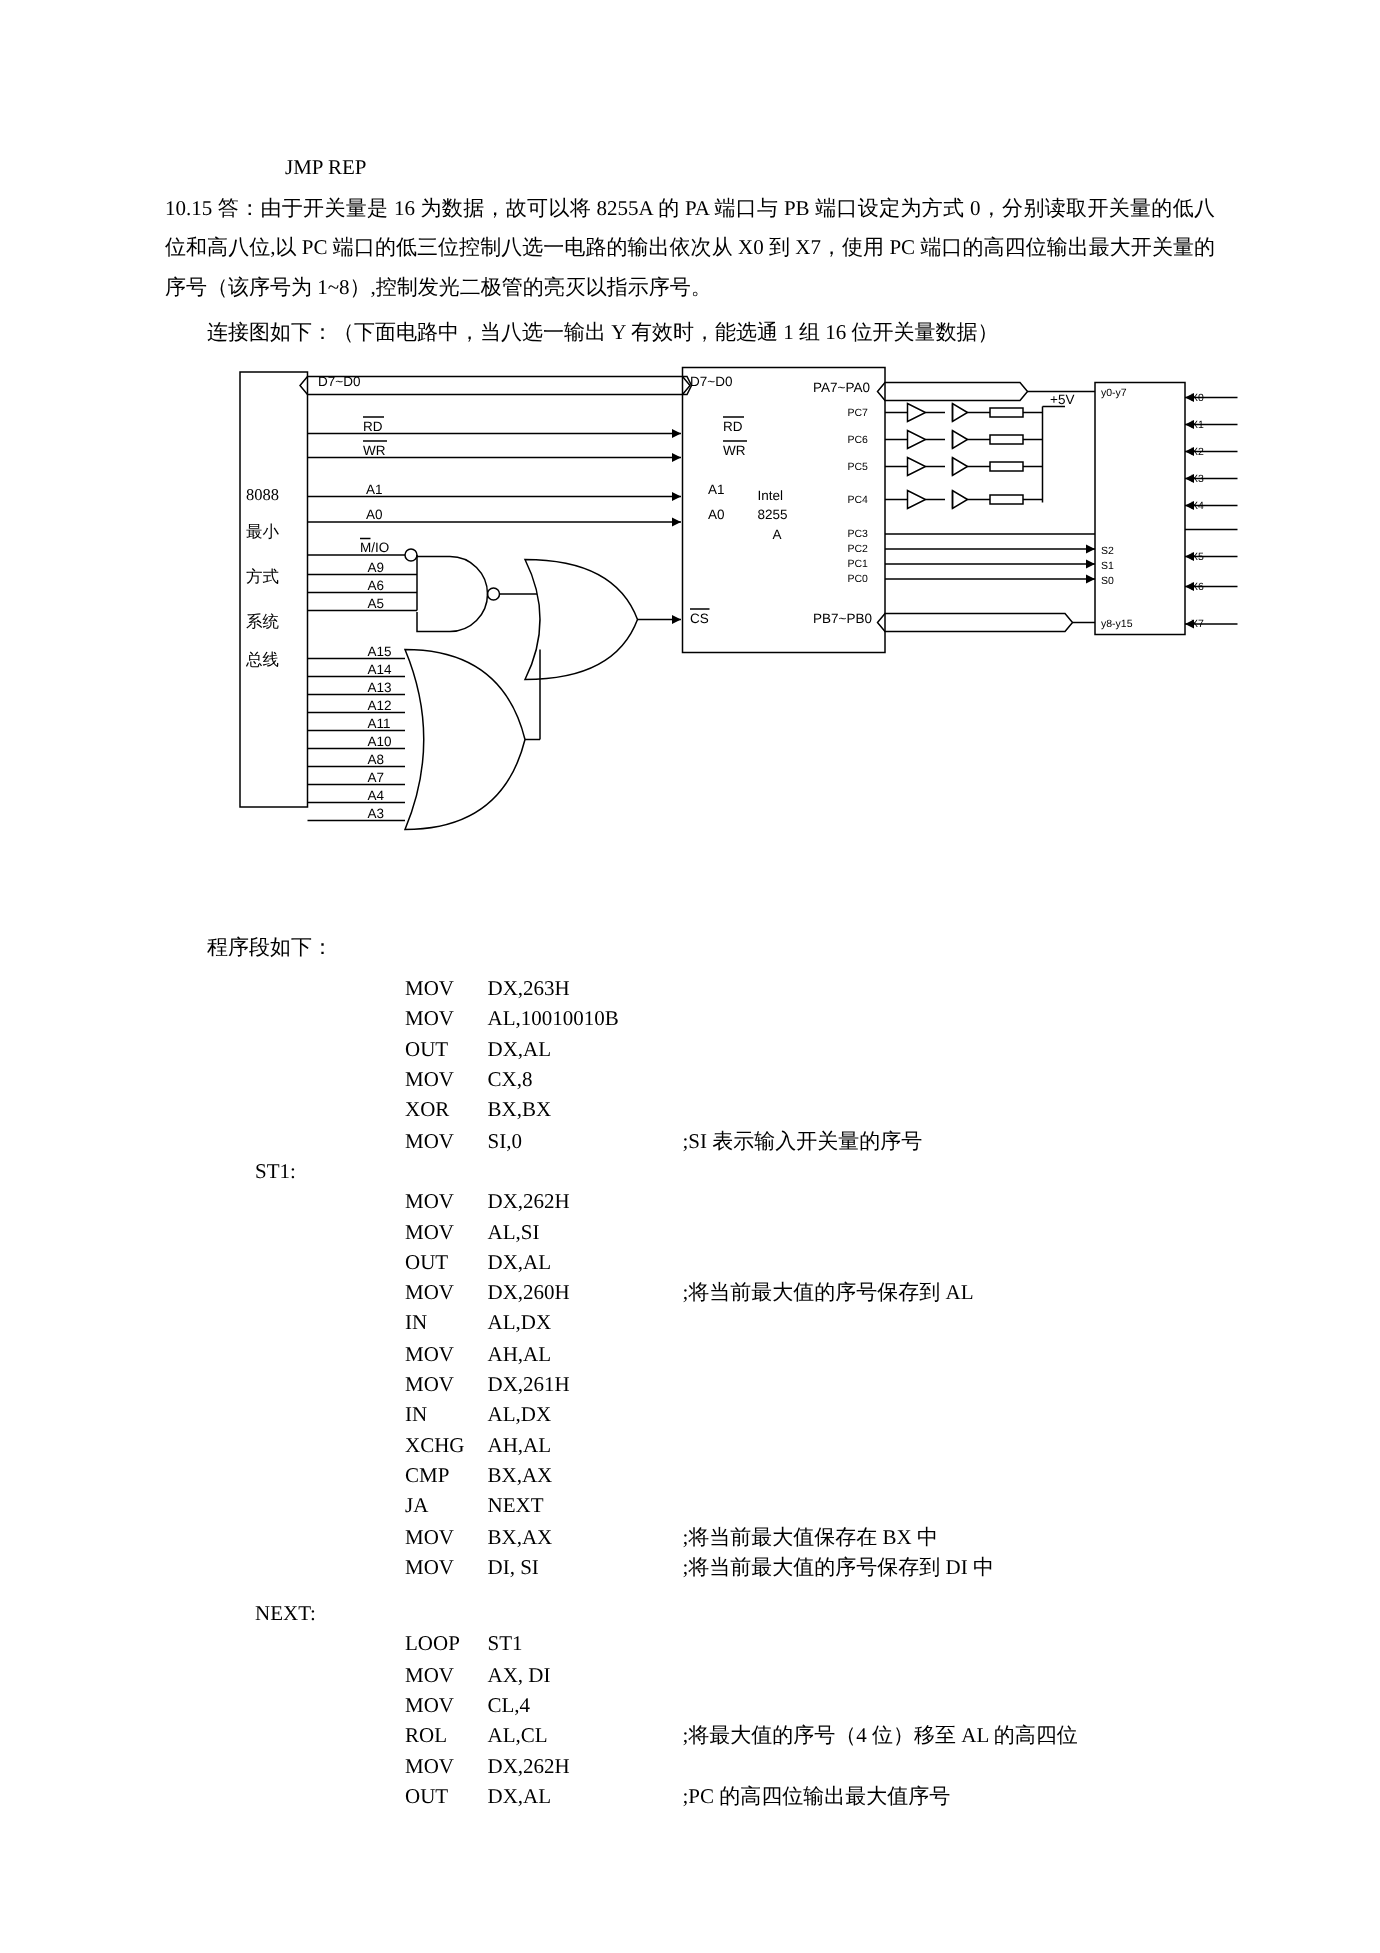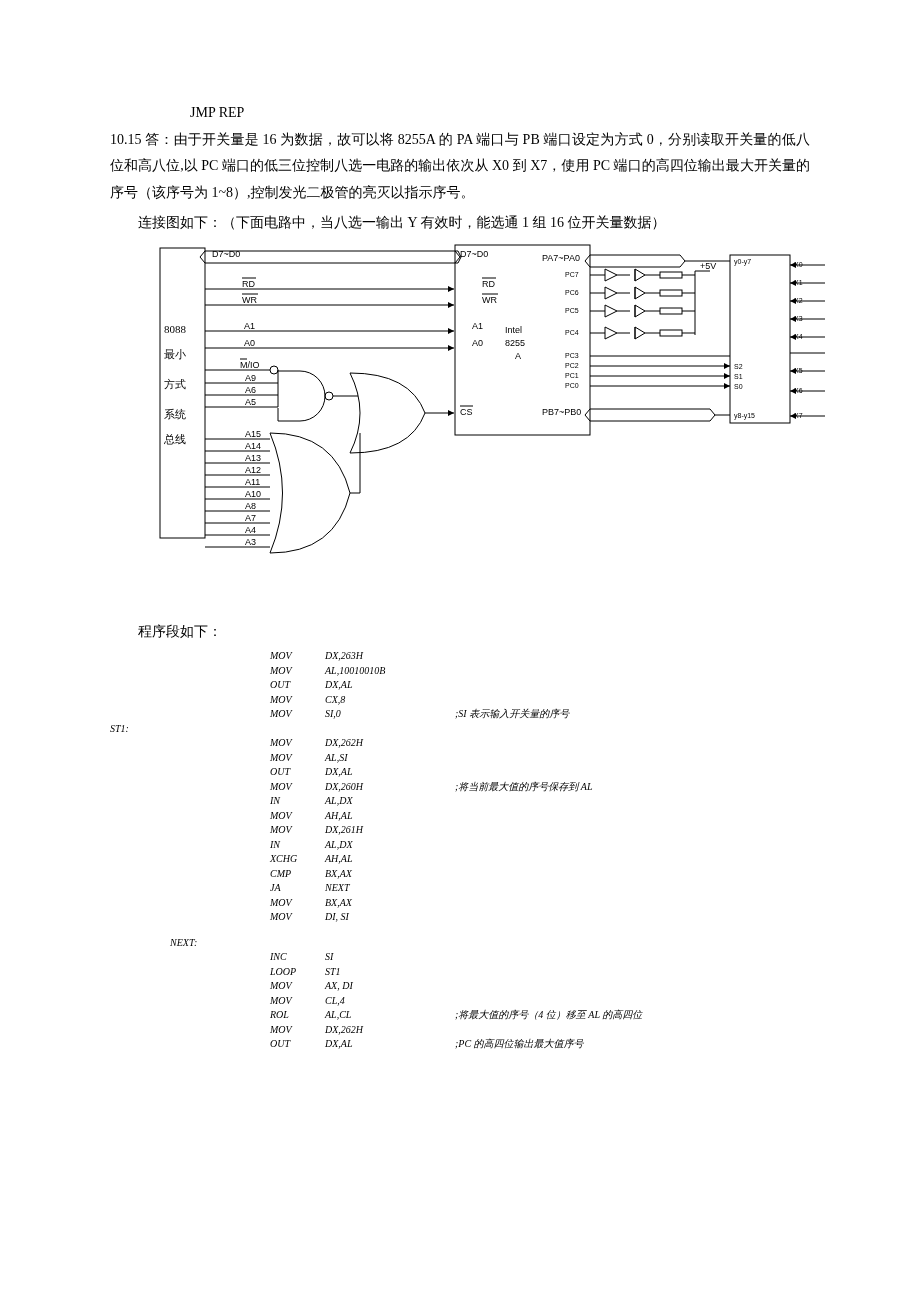--- a/index.html
+++ b/index.html
@@ -14,22 +14,21 @@
     }
     .jmp-line { padding-left: 80px; font-family: "Times New Roman", serif; }
     .para { text-align: justify; margin-bottom: 4px; }
     .indent2 { text-indent: 2em; }
     .diagram-wrap { margin: 6px 0 6px 40px; }
     .code-block { margin-top: 4px; }
     .code-row {
       display: flex;
       font-family: "Times New Roman", serif;
       line-height: 1.45;
-      font-size: 10px;
-      font-style: italic;
+      font-size: 14px;
     }
     .c-label { width: 60px; padding-left: 0; }
     .c-op    { width: 55px; padding-left: 0; margin-left: 100px;}
     .c-arg   { width: 130px; }
     .c-cmt   { flex: 1; font-family: "SimSun", serif; }
 
     
     svg text { font-family: Arial, sans-serif; font-size: 9px; fill: #000; }
     svg .cn { font-family: "SimSun", serif; font-size: 11px; }
     svg .tiny { font-size: 7px; }
@@ -267,26 +266,32 @@
       <span class="c-cmt"></span>
     </div>
     <div class="code-row">
       <span class="c-label"></span>
       <span class="c-op">MOV</span>
       <span class="c-arg"> CX,8</span>
       <span class="c-cmt"></span>
     </div>
     <div class="code-row">
       <span class="c-label"></span>
+      <span class="c-op">XOR</span>
+      <span class="c-arg">BX,BX</span>
+      <span class="c-cmt"></span>
+    </div>
+    <div class="code-row">
+      <span class="c-label"></span>
       <span class="c-op">MOV</span>
       <span class="c-arg">SI,0</span>
       <span class="c-cmt">;SI 表示输入开关量的序号</span>
     </div>
     <div class="code-row">
-      <span class="c-label" style="">ST1:</span>
+      <span class="c-label" style="margin-left: 60px;">ST1:</span>
     </div>
     <div class="code-row">
       <span class="c-label"></span>
       <span class="c-op">MOV</span>
       <span class="c-arg">DX,262H</span>
       <span class="c-cmt"></span>
     </div>
     <div class="code-row">
       <span class="c-label"></span>
       <span class="c-op">MOV</span>
@@ -343,34 +348,30 @@
     <div class="code-row">
       <span class="c-label"></span>
       <span class="c-op">JA</span>
       <span class="c-arg">  NEXT</span>
       <span class="c-cmt"></span>
     </div>
     <div class="code-row">
       <span class="c-label"></span>
       <span class="c-op">MOV</span>
       <span class="c-arg">BX,AX</span>
+      <span class="c-cmt">;将当前最大值保存在 BX 中</span>
     </div>
     <div class="code-row">
       <span class="c-label"></span>
       <span class="c-op">MOV</span>
       <span class="c-arg">DI, SI</span>
+      <span class="c-cmt">;将当前最大值的序号保存到 DI 中</span>
     </div>
     <div class="code-row">
       <span class="c-label" style="margin-left: 60px; margin-top: 11px;">NEXT:</span>
-    </div>
-    <div class="code-row">
-      <span class="c-label"></span>
-      <span class="c-op">INC</span>
-      <span class="c-arg">  SI</span>
-      <span class="c-cmt"></span>
     </div>
     <div class="code-row">
       <span class="c-label"></span>
       <span class="c-op">LOOP</span>
       <span class="c-arg">ST1</span>
       <span class="c-cmt"></span>
     </div>
     <div class="code-row">
       <span class="c-label"></span>
       <span class="c-op">MOV</span>

